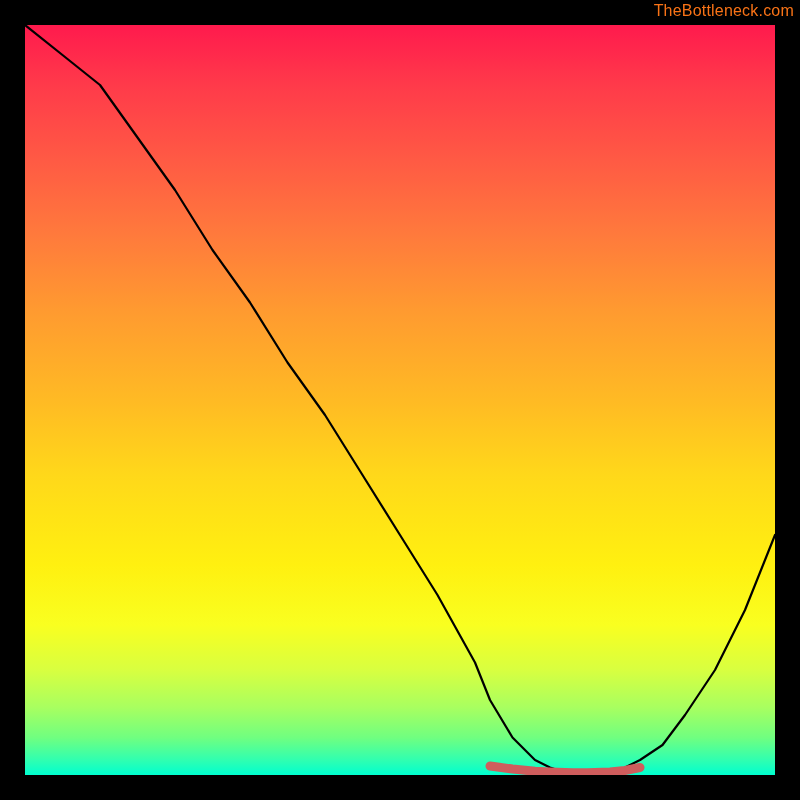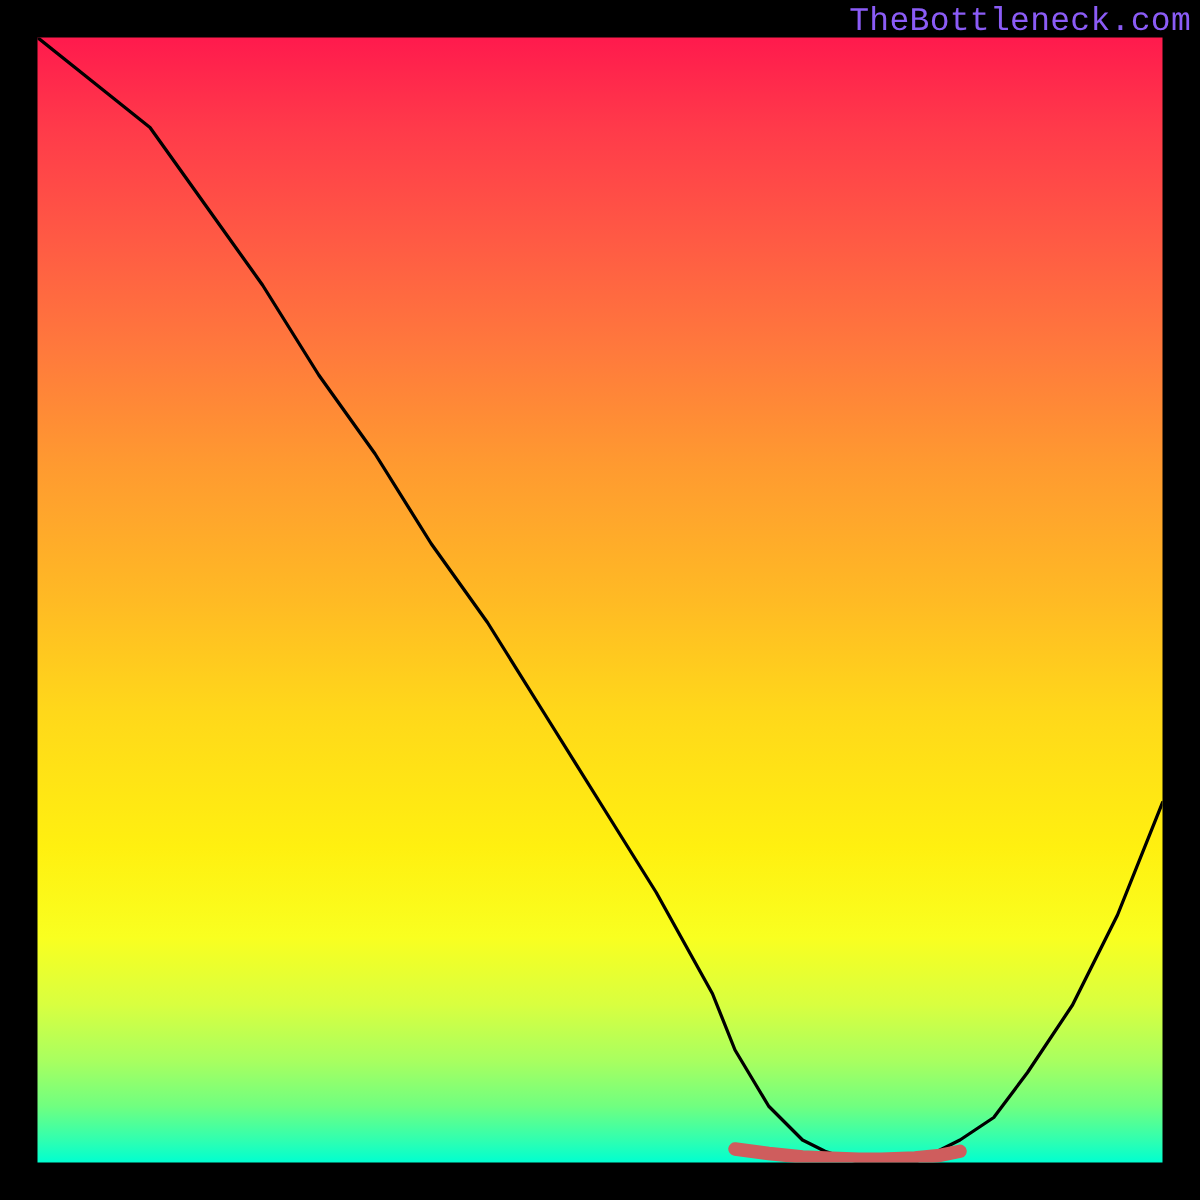--- a/index.html
+++ b/index.html
@@ -48,25 +48,24 @@
     left: 0;
     top: 0;
     width: 750px;
     height: 750px;
     pointer-events: none;
   }
   .watermark {
     position: absolute;
     top: 2px;
     right: 6px;
-    color: #8b5cf6;
-    font-size: 22px;
+    color: #f97316;
+    font-size: 16px;
     letter-spacing: 0.2px;
     user-select: none;
-    font-family: Liberation Mono, monospace;
   }
 </style>
 </head>
 <body>
 
 <div class="frame">
   <div class="plot"></div>
 
   <svg class="curve-svg" viewBox="0 0 750 750" preserveAspectRatio="none">
     <path fill="none" stroke="#000" stroke-width="2.2" stroke-linejoin="round" stroke-linecap="round" d="M0.0 0.0 L37.5 30.0 L75.0 60.0 L112.5 112.5 L150.0 165.0 L187.5 225.0 L225.0 277.5 L262.5 337.5 L300.0 390.0 L337.5 450.0 L375.0 510.0 L412.5 570.0 L450.0 637.5 L465.0 675.0 L487.5 712.5 L510.0 735.0 L525.0 742.5 L547.5 750.0 L562.5 750.0 L585.0 750.0 L600.0 742.5 L615.0 735.0 L637.5 720.0 L660.0 690.0 L690.0 645.0 L720.0 585.0 L750.0 510.0"></path>

